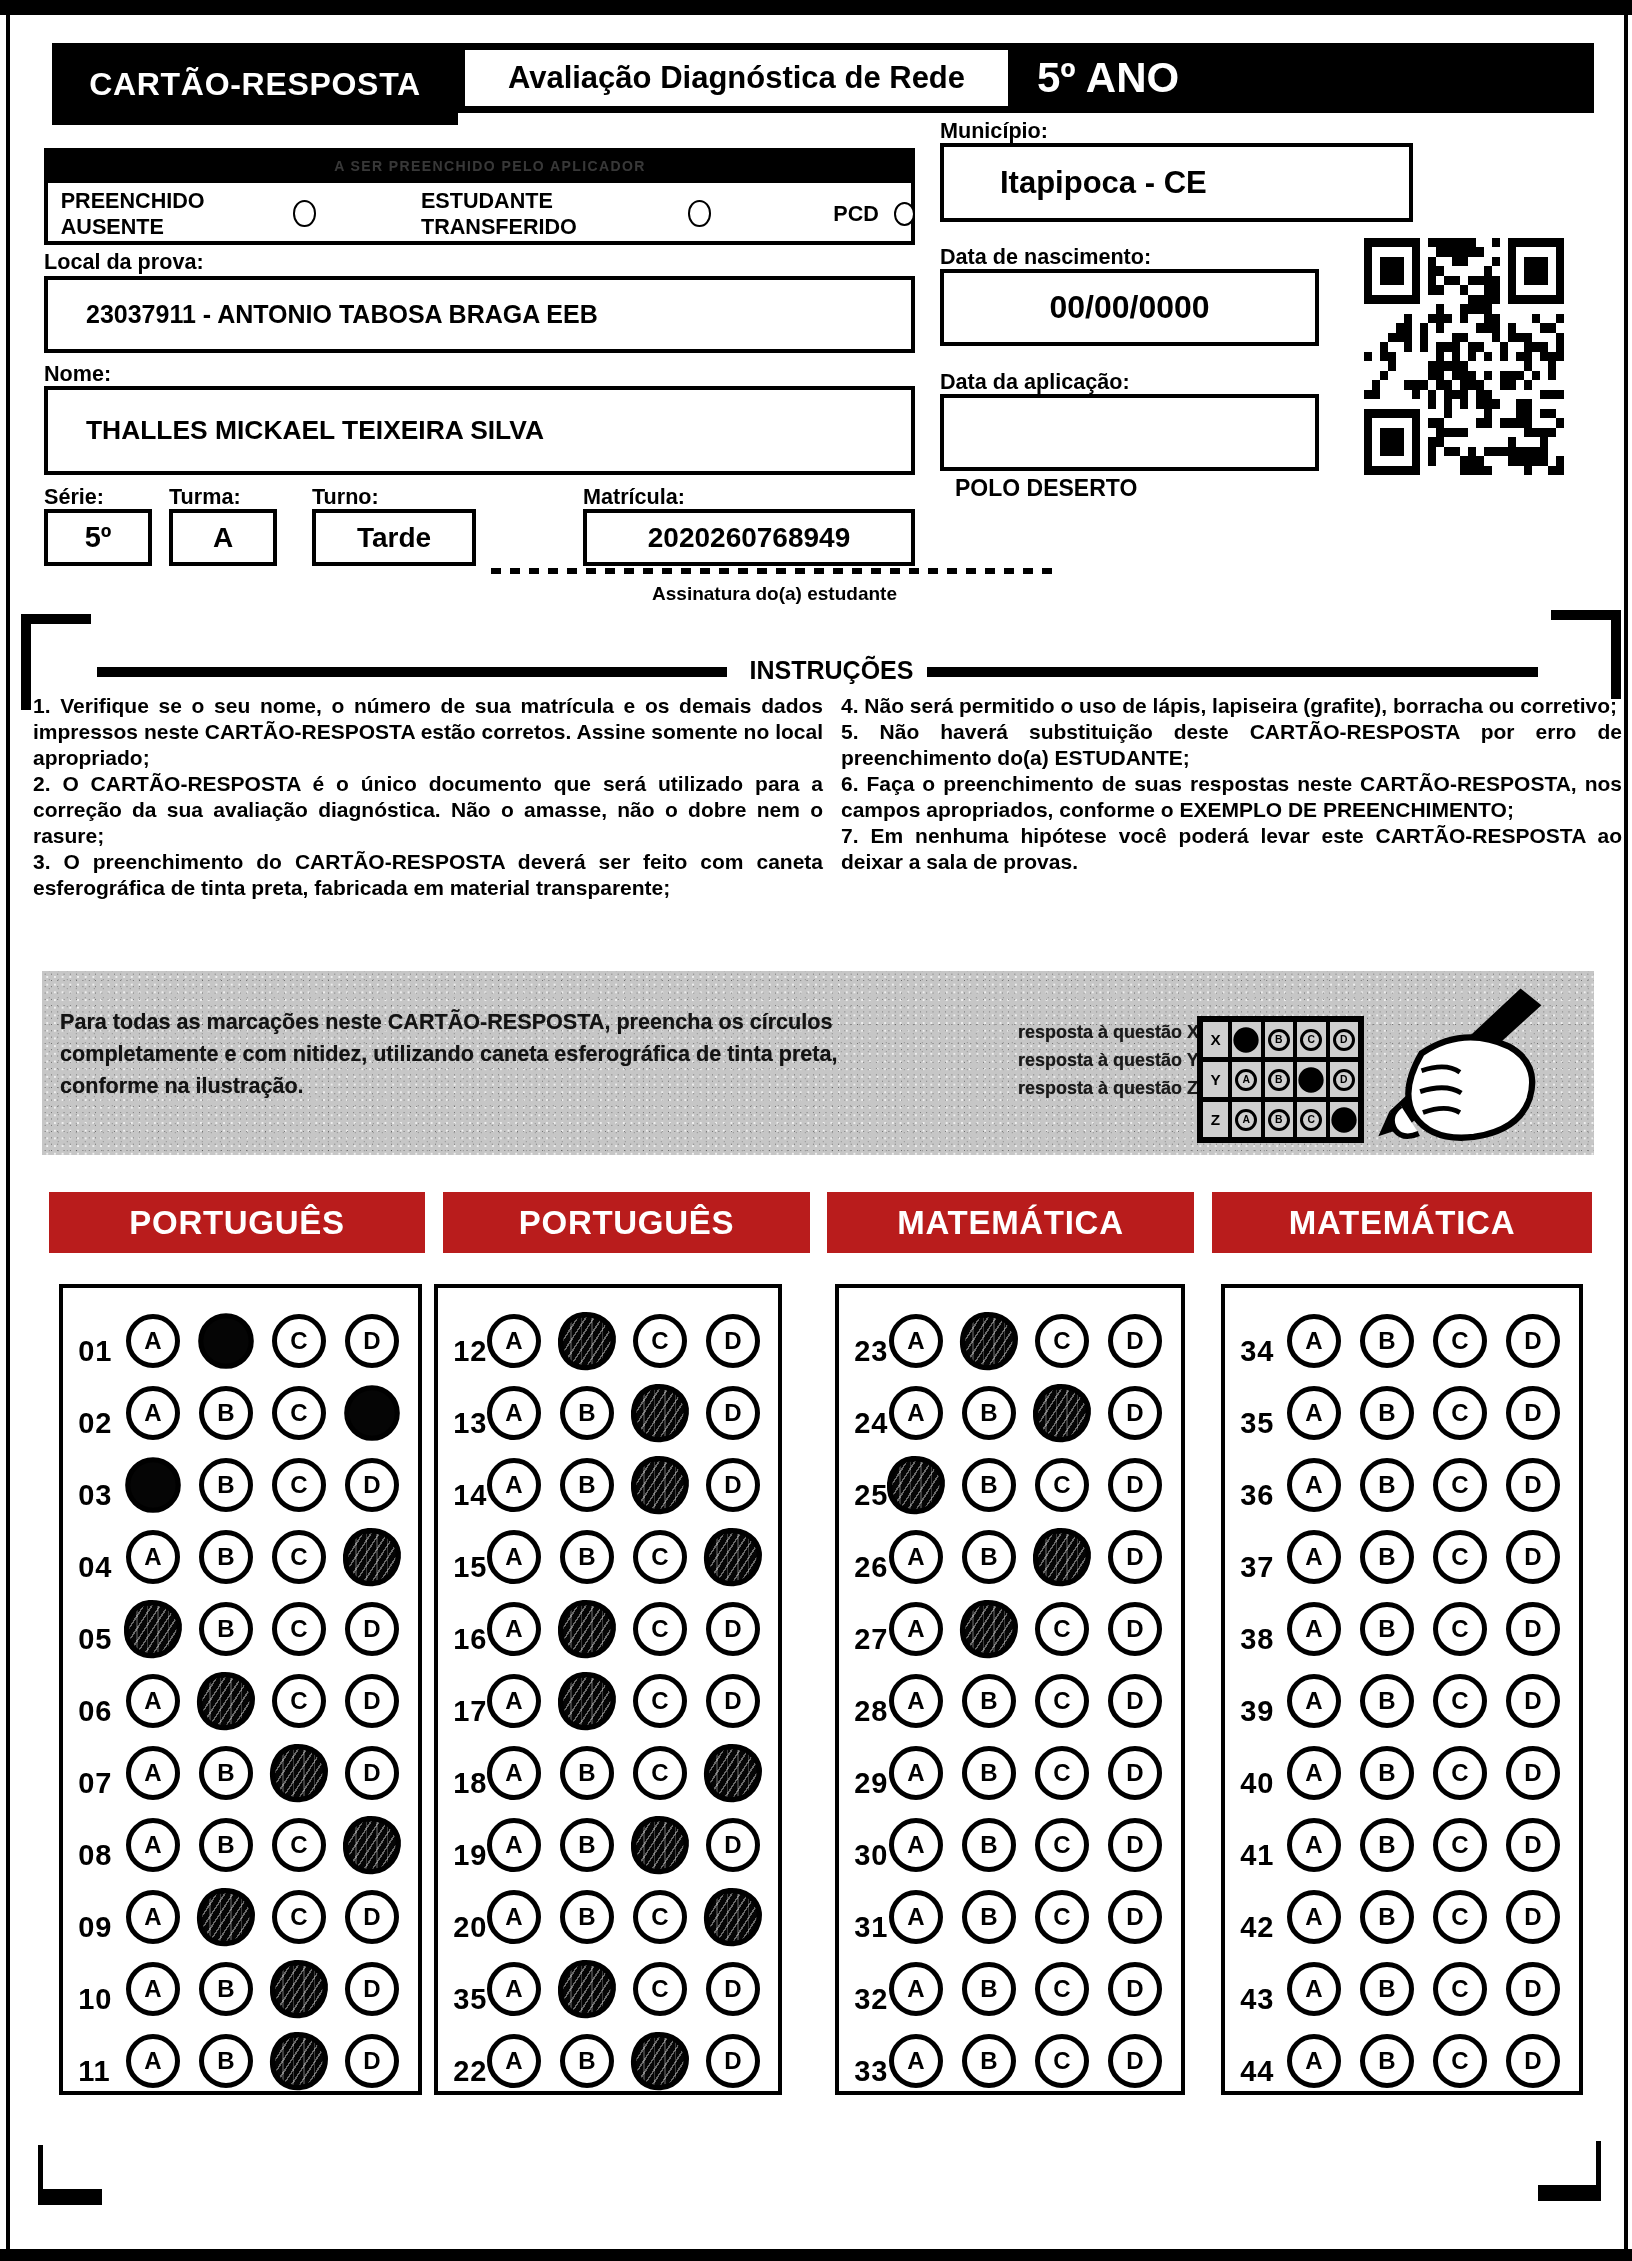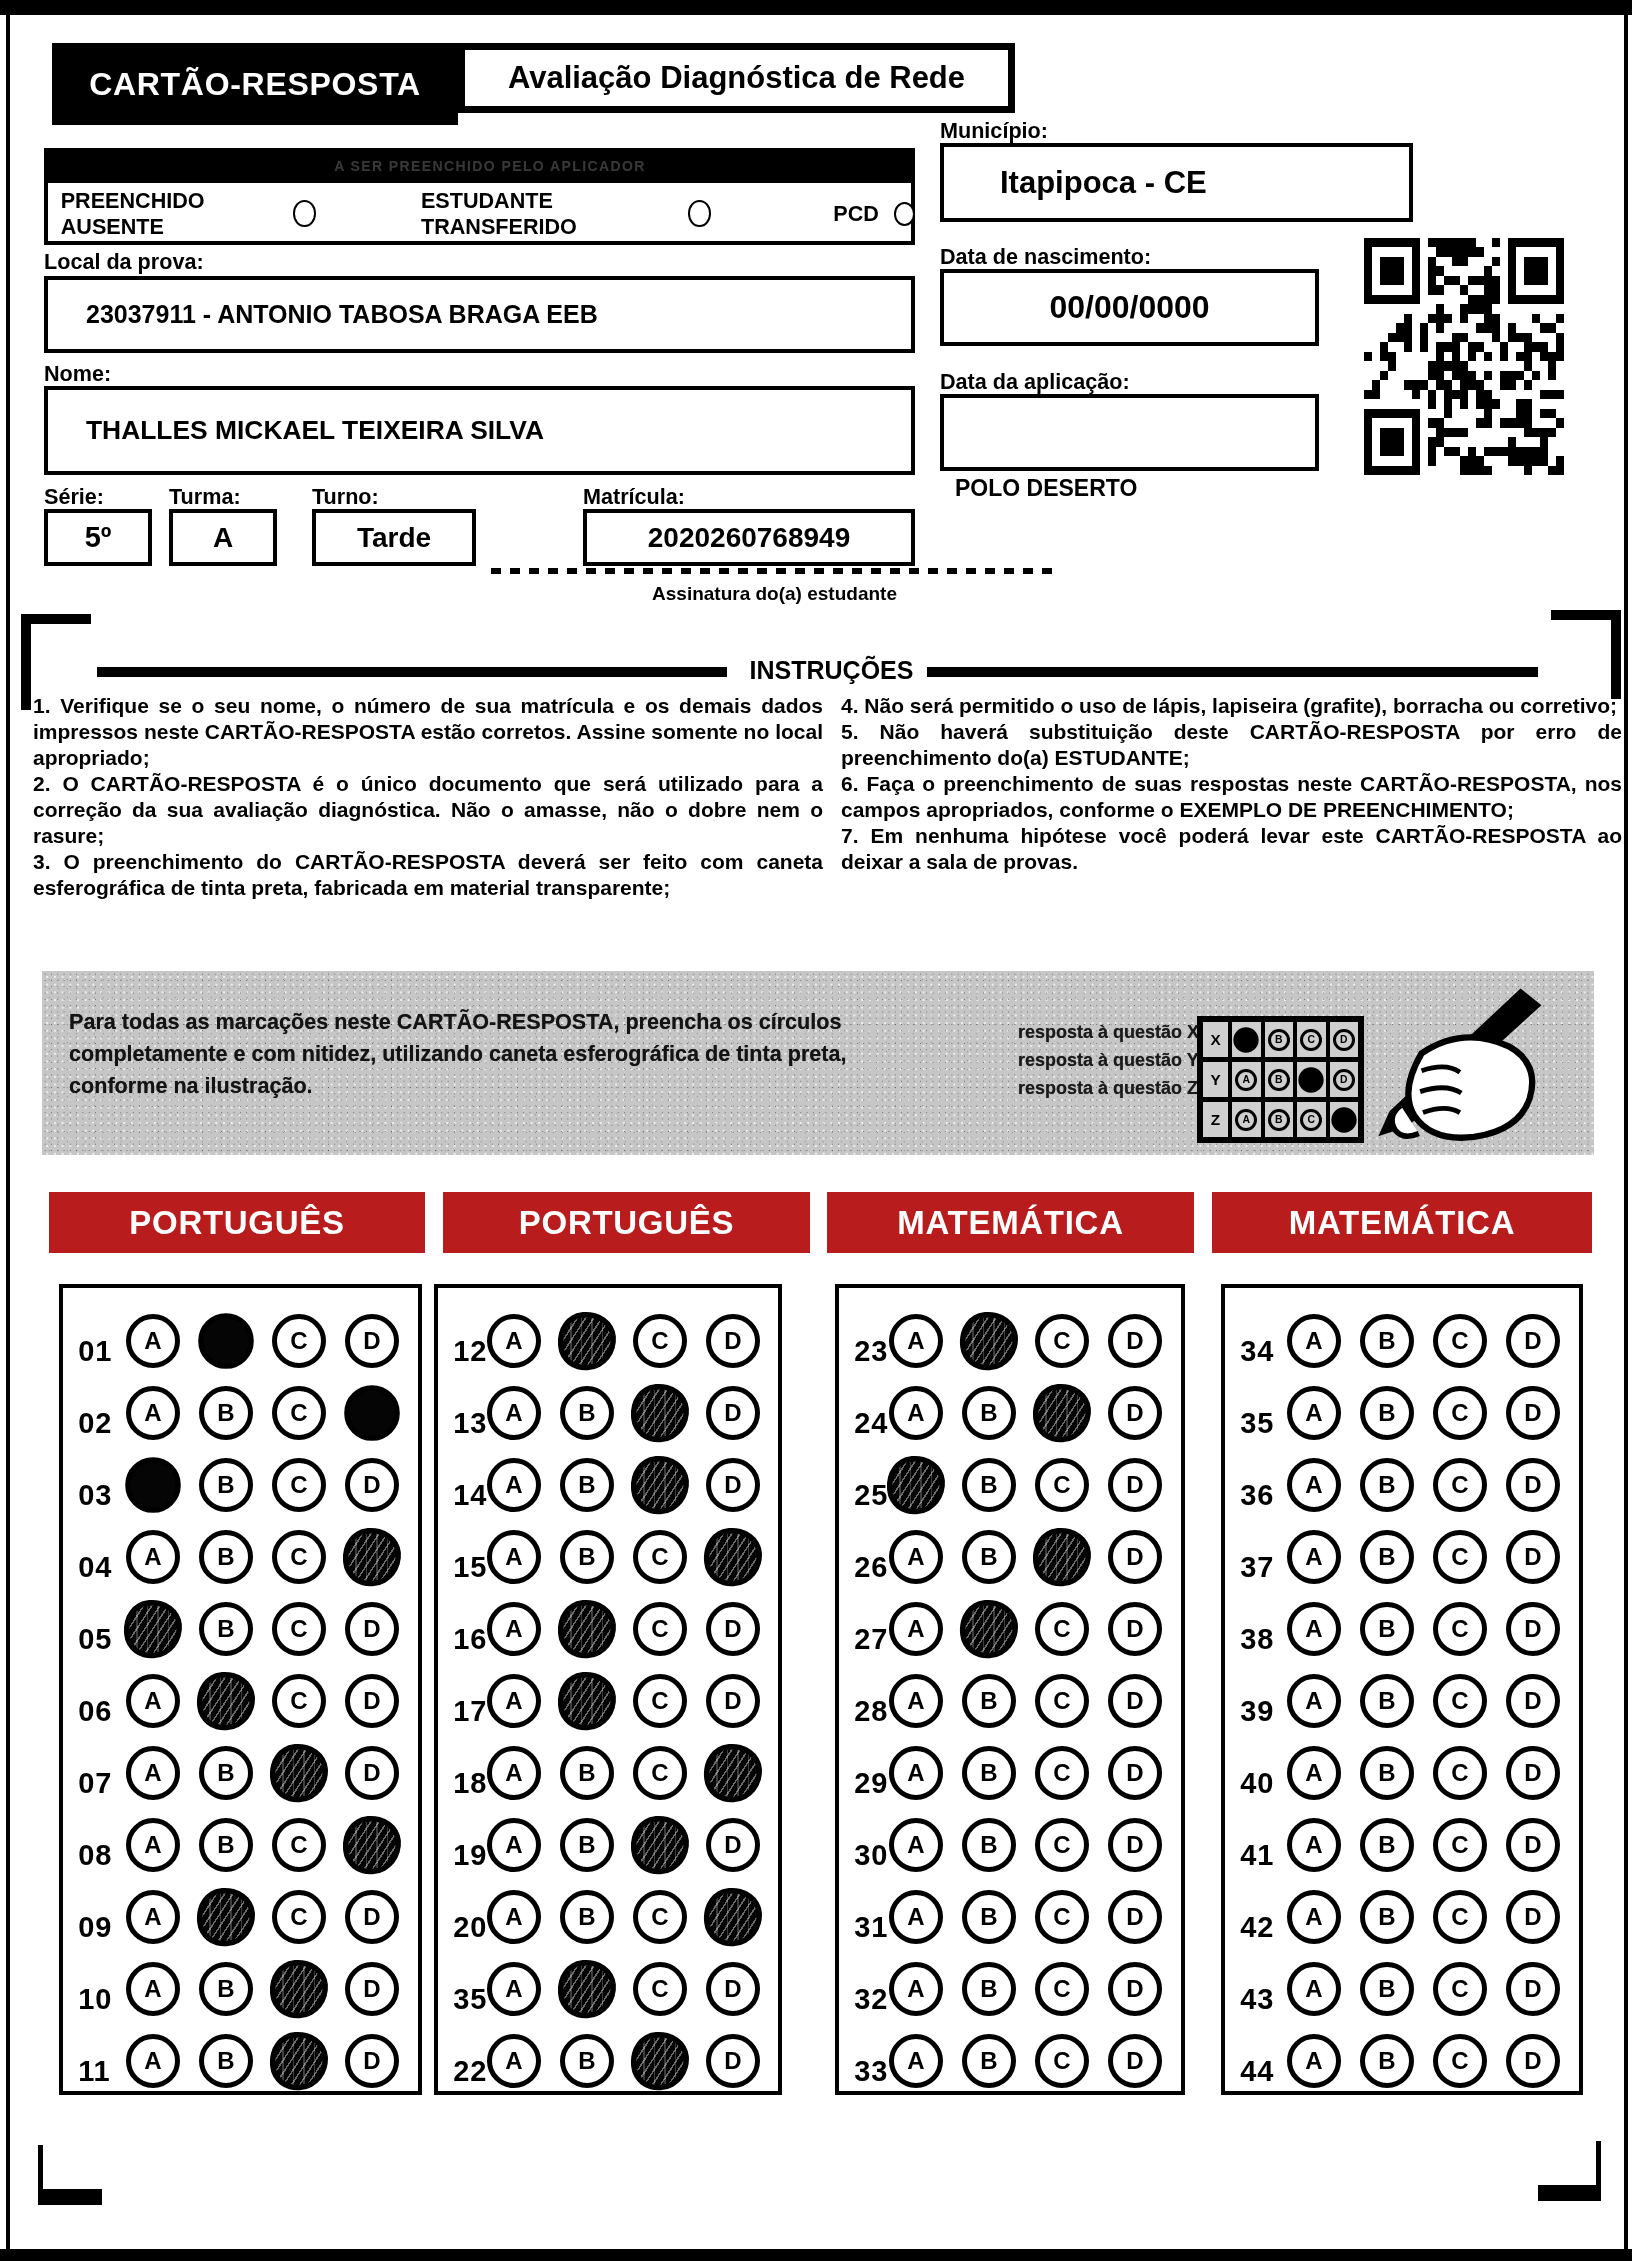--- a/index.html
+++ b/index.html
@@ -47,21 +47,21 @@
   .rule{background:#000;height:9.7px;}
   .instr-title{left:734px;top:656px;width:195px;text-align:center;font-weight:bold;font-size:25px;}
   .instr-col{font-weight:bold;font-size:21px;line-height:26px;text-align:justify;}
   .instr-col p{margin:0;}
   
   .ex-box{left:42px;top:971px;width:1552px;height:184px;background-color:#c6c6c6;
       background-image:radial-gradient(rgba(0,0,0,.5) 0.7px,transparent 0.9px),
                        radial-gradient(rgba(0,0,0,.3) 0.7px,transparent 1px),
                        radial-gradient(rgba(255,255,255,.7) 0.7px,transparent 0.9px);
       background-size:6.3px 6.3px,9px 9px,7.7px 7.7px;background-position:0 0,2.8px 4.2px,1.4px 2.1px;}
-  .ex-text{left:69px;top:1006px;width:821px;font-weight:bold;font-size:21.6px;line-height:32px;
+  .ex-text{left:60px;top:1006px;width:821px;font-weight:bold;font-size:21.6px;line-height:32px;
            color:#131313;text-shadow:0 0 0.7px #555;}
   .ex-legend{left:1018px;top:1018px;width:230px;font-weight:bold;font-size:18px;line-height:28px;
              color:#1a1a1a;text-shadow:0 0 0.7px #555;}
   .ex-grid{left:1197px;top:1016px;border:6.3px solid #000;background:#cfcfcf;}
   .ex-row{display:flex;border-top:5.6px solid #000;}
   .ex-row:first-child{border-top:none;}
   .ex-cell{width:28.5px;height:35px;border-left:4.2px solid #000;display:flex;align-items:center;
            justify-content:center;}
   .ex-cell:first-child{border-left:none;width:25px;font-weight:bold;font-size:15.3px;}
   .ex-bubble{width:22px;height:22px;border:3.5px solid #000;border-radius:50%;background:transparent;
@@ -90,20 +90,21 @@
 
 <div class="page">
 
   <div class="abs blk edge-top"></div>
   <div class="abs blk edge-bottom"></div>
   <div class="abs blk edge-left"></div>
   <div class="abs blk edge-right"></div>
 
   <div class="abs hd-box hd-black hd-title">CARTÃO-RESPOSTA</div>
   <div class="abs hd-box hd-assess">Avaliação Diagnóstica de Rede</div>
+  <div class="abs hd-box hd-black hd-grade">5º ANO</div>
 
   <div class="abs appl-box"></div>
   <div class="abs appl-bar">
     <span>A SER PREENCHIDO PELO APLICADOR</span>
   </div>
   <div class="abs chk-row">
     <span class="chk-label" style="margin-left:16.7px">PREENCHIDO AUSENTE</span>
     <span class="chk-circle" style="margin-left:19.5px"></span>
     <span class="chk-label" style="margin-left:105px">ESTUDANTE TRANSFERIDO</span>
     <span class="chk-circle" style="margin-left:19.5px"></span>

